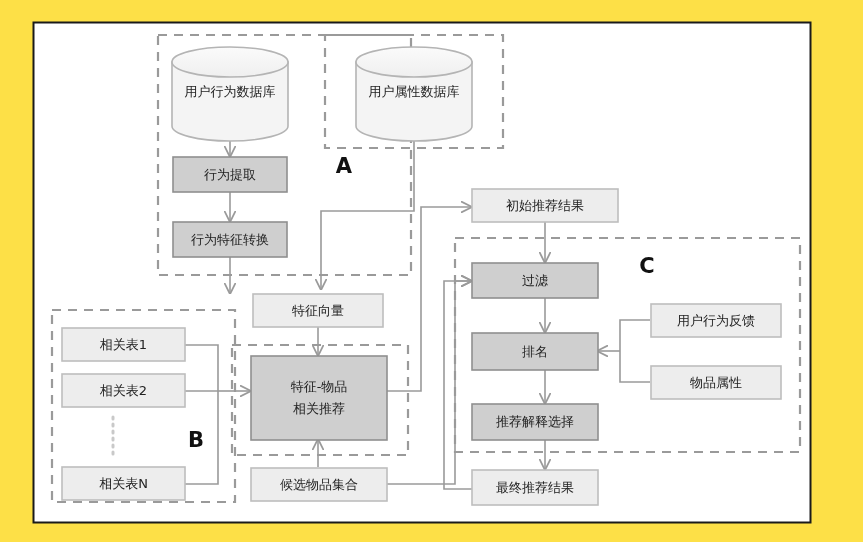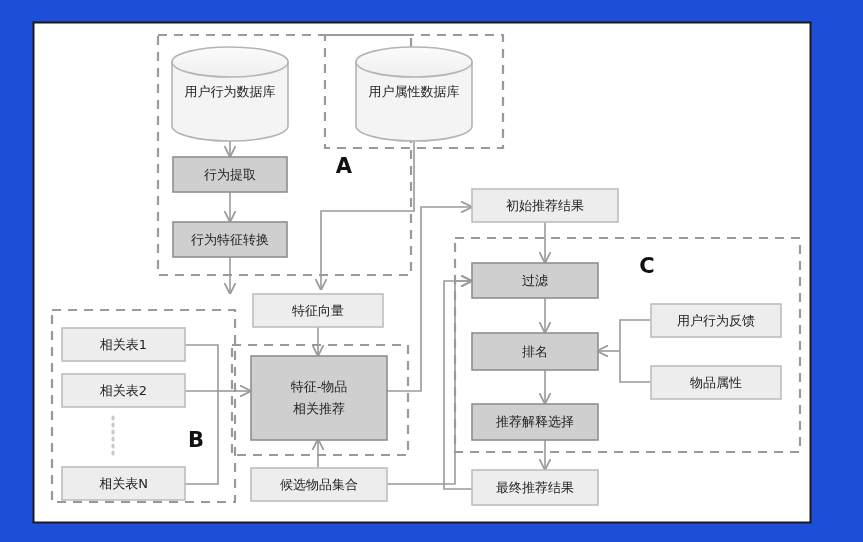--- a/index.html
+++ b/index.html
@@ -6,21 +6,21 @@
   html, body {
     margin: 0;
     padding: 0;
     background: #ffffff;
     font-family: "DejaVu Sans", "Liberation Sans", sans-serif;
   }
   #canvas {
     position: relative;
     width: 863px;
     height: 542px;
-    background: #1d4ed8;
+    background: #fde047;
     overflow: hidden;
   }
   svg#diagram {
     position: absolute;
     left: 0;
     top: 0;
     width: 863px;
     height: 542px;
   }
   .node-label {

